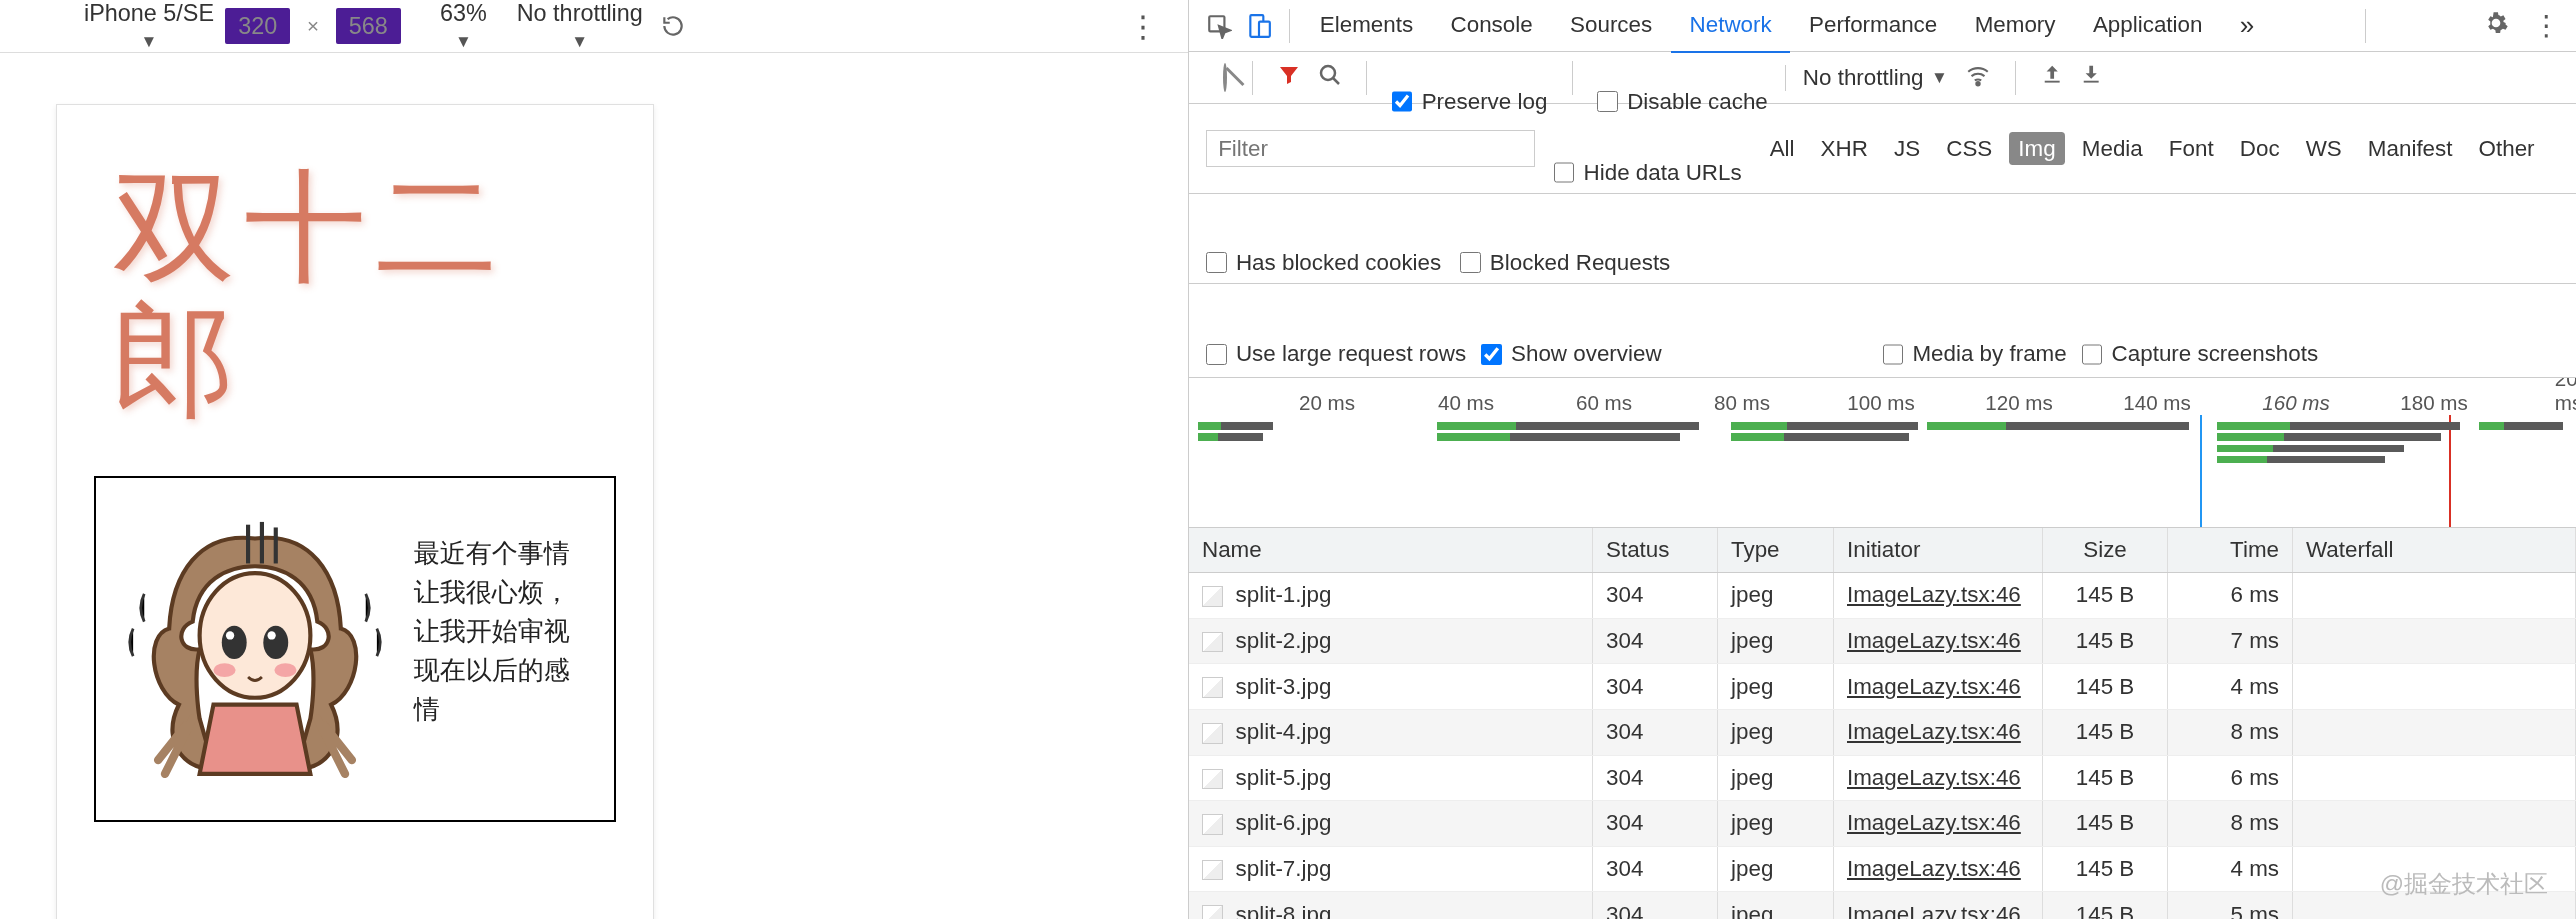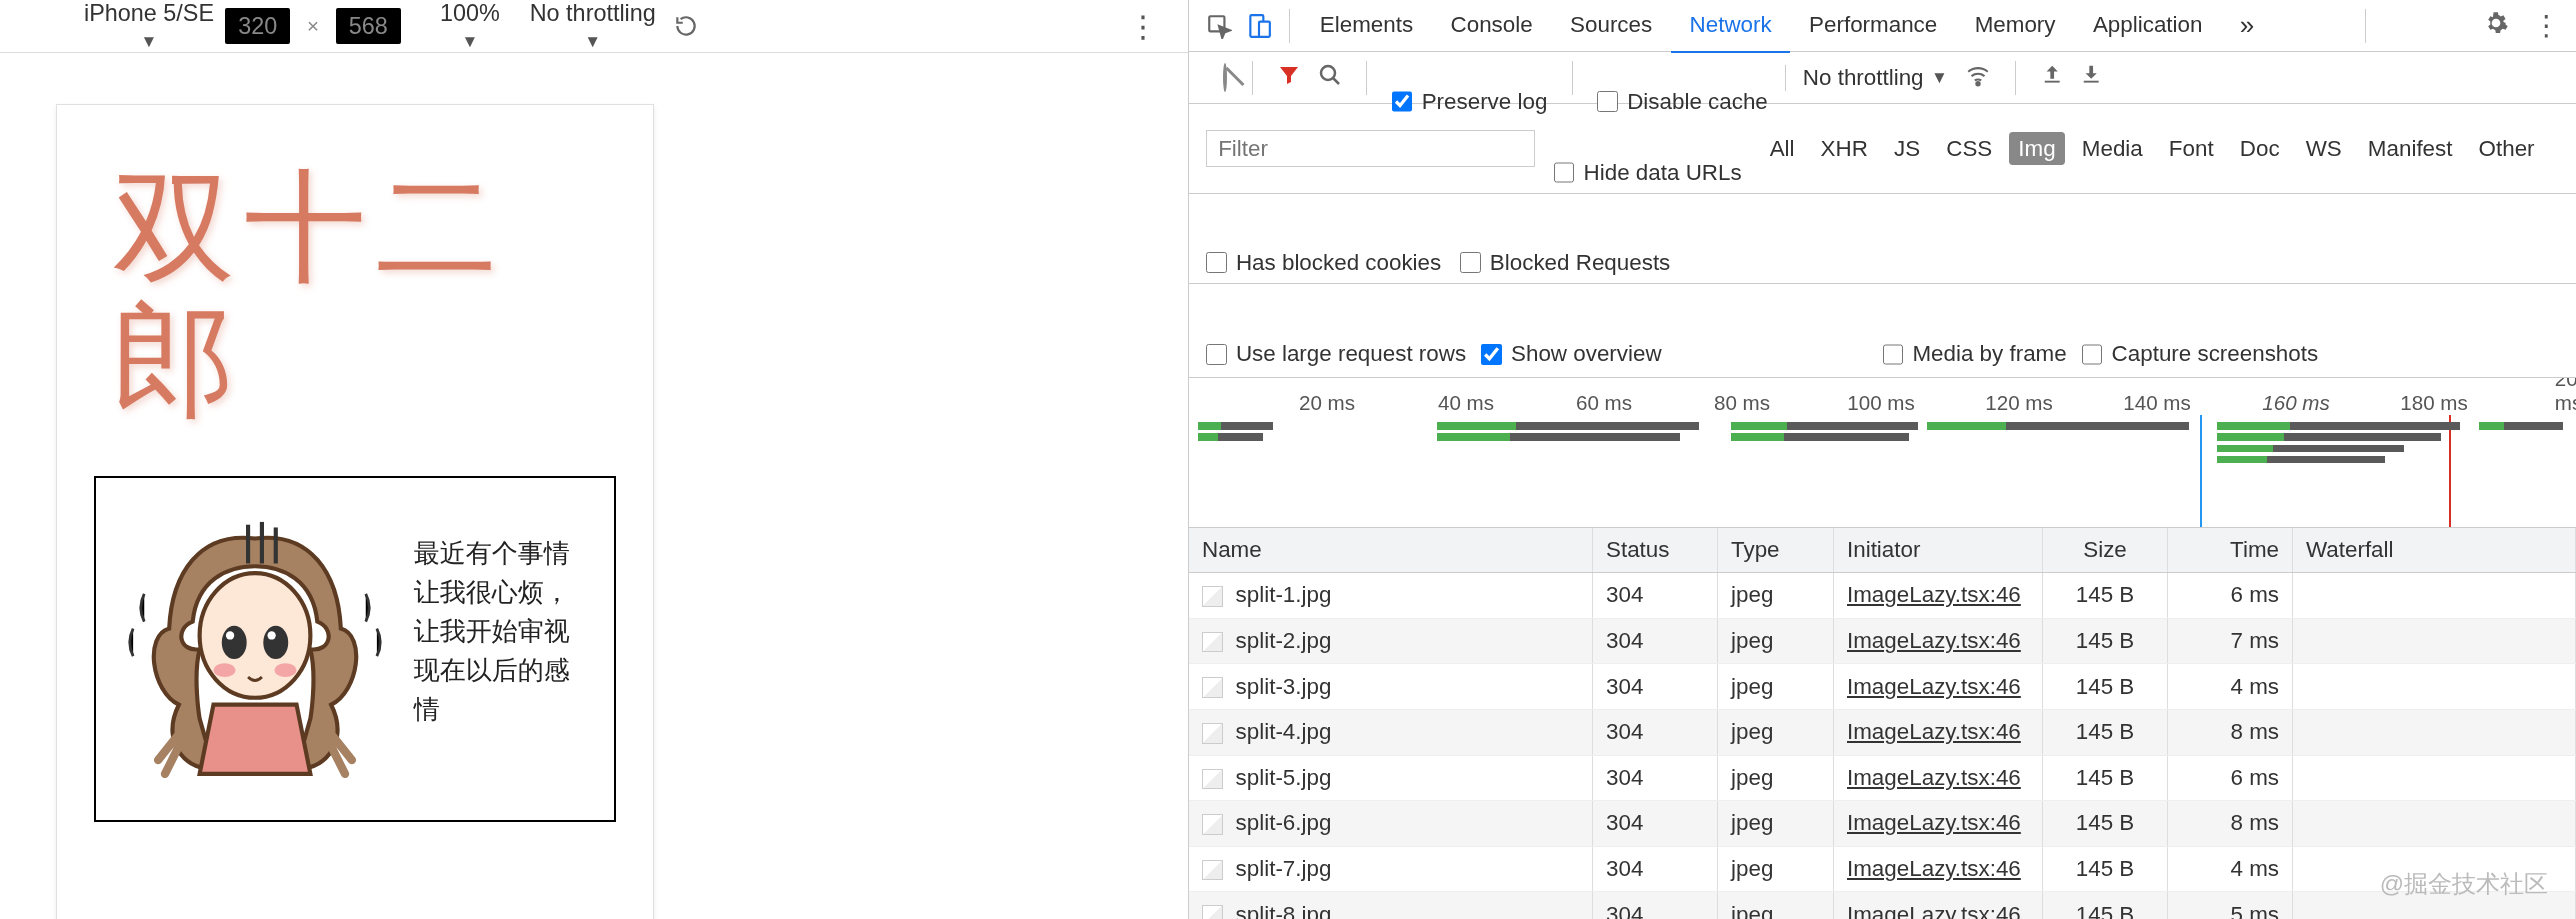--- a/index.html
+++ b/index.html
@@ -3,21 +3,21 @@
 <meta charset="utf-8">
 <style>
 * { margin:0; padding:0; box-sizing:border-box; font-family:-apple-system,BlinkMacSystemFont,"Segoe UI",Arial,sans-serif; }
 body { display:flex; width:2576px; height:920px; background:#fff; overflow:hidden; }
 
 
 .left { width:1189px; display:flex; flex-direction:column; border-right:1.9px solid #ccc; }
 .dev-toolbar { height:52px; display:flex; align-items:center; gap:11.2px; padding:0 28px 0 84px; color:#333; font-size:23.4px; }
 .dd { display:flex; align-items:center; gap:5.6px; cursor:pointer;flex-direction:column; }
 .tri { font-size:17px; color:#555; }
-.num-input { width:65px; height:36px; border:none; background:#000000; text-align:center; font-size:23.4px; color:#888; border-radius:1.9px; }
+.num-input { width:65px; height:36px; border:none; background:#4c1d95; text-align:center; font-size:23.4px; color:#888; border-radius:1.9px; }
 .times { color:#888; padding:0 5.6px; font-size:20.6px; }
 .dev-menu { margin-left:auto; font-size:30px; color:#555; cursor:pointer; letter-spacing:1.9px; }
 
 .ruler { height:13px; background:linear-gradient(0deg,#fff,#fff 50%,#e8e8e8 50%); border-bottom:0.9px solid #ddd;}
 .preview-area { flex:1; background:#fff; display:flex; justify-content:flex-start; padding:51px 0 0 56px; }
 .device { width:598px; height:916px; background:#fff; border:0.9px solid #e0e0e0; box-shadow:0 1.9px 5.6px rgba(0,0,0,0.08); padding:56px 28px; }
 .title-img { font-family:"Brush Script MT","STKaiti",cursive; font-size:122px; color:#d67a62; line-height:1.1; letter-spacing:9.3px; text-shadow:2.8px 2.8px 7.5px rgba(214,122,98,0.3); padding-left:28px; }
 .comic { margin:47px 9.3px 0; border:2.8px solid #000; height:346px; display:flex; gap:18.7px; padding:18.7px; }
 .girl { width:280px; position:relative; }
 .girl svg { width:100%; height:100%; }
@@ -79,21 +79,21 @@
 <div class="left">
   <div class="dev-toolbar">
     <div class="dd">
       <span>iPhone 5/SE</span>
       <span class="tri">▼</span>
     </div>
     <input class="num-input" value="320" style="">
     <span class="times">×</span>
     <input class="num-input" value="568" style="">
     <div class="dd" style="margin-left:28px">
-      <span>100%</span>
+      <span>63%</span>
       <span class="tri">▼</span>
     </div>
     <div class="dd" style="margin-left:18.7px">
       <span>No throttling</span>
       <span class="tri">▼</span>
     </div>
     <span class="tool-ico">
       <svg viewBox="0 0 24 24" fill="none" stroke="#666" stroke-width="2">
           <path d="M4 12a8 8 0 1 0 3-6.3"></path>
           <path d="M4 4v5h5"></path>

